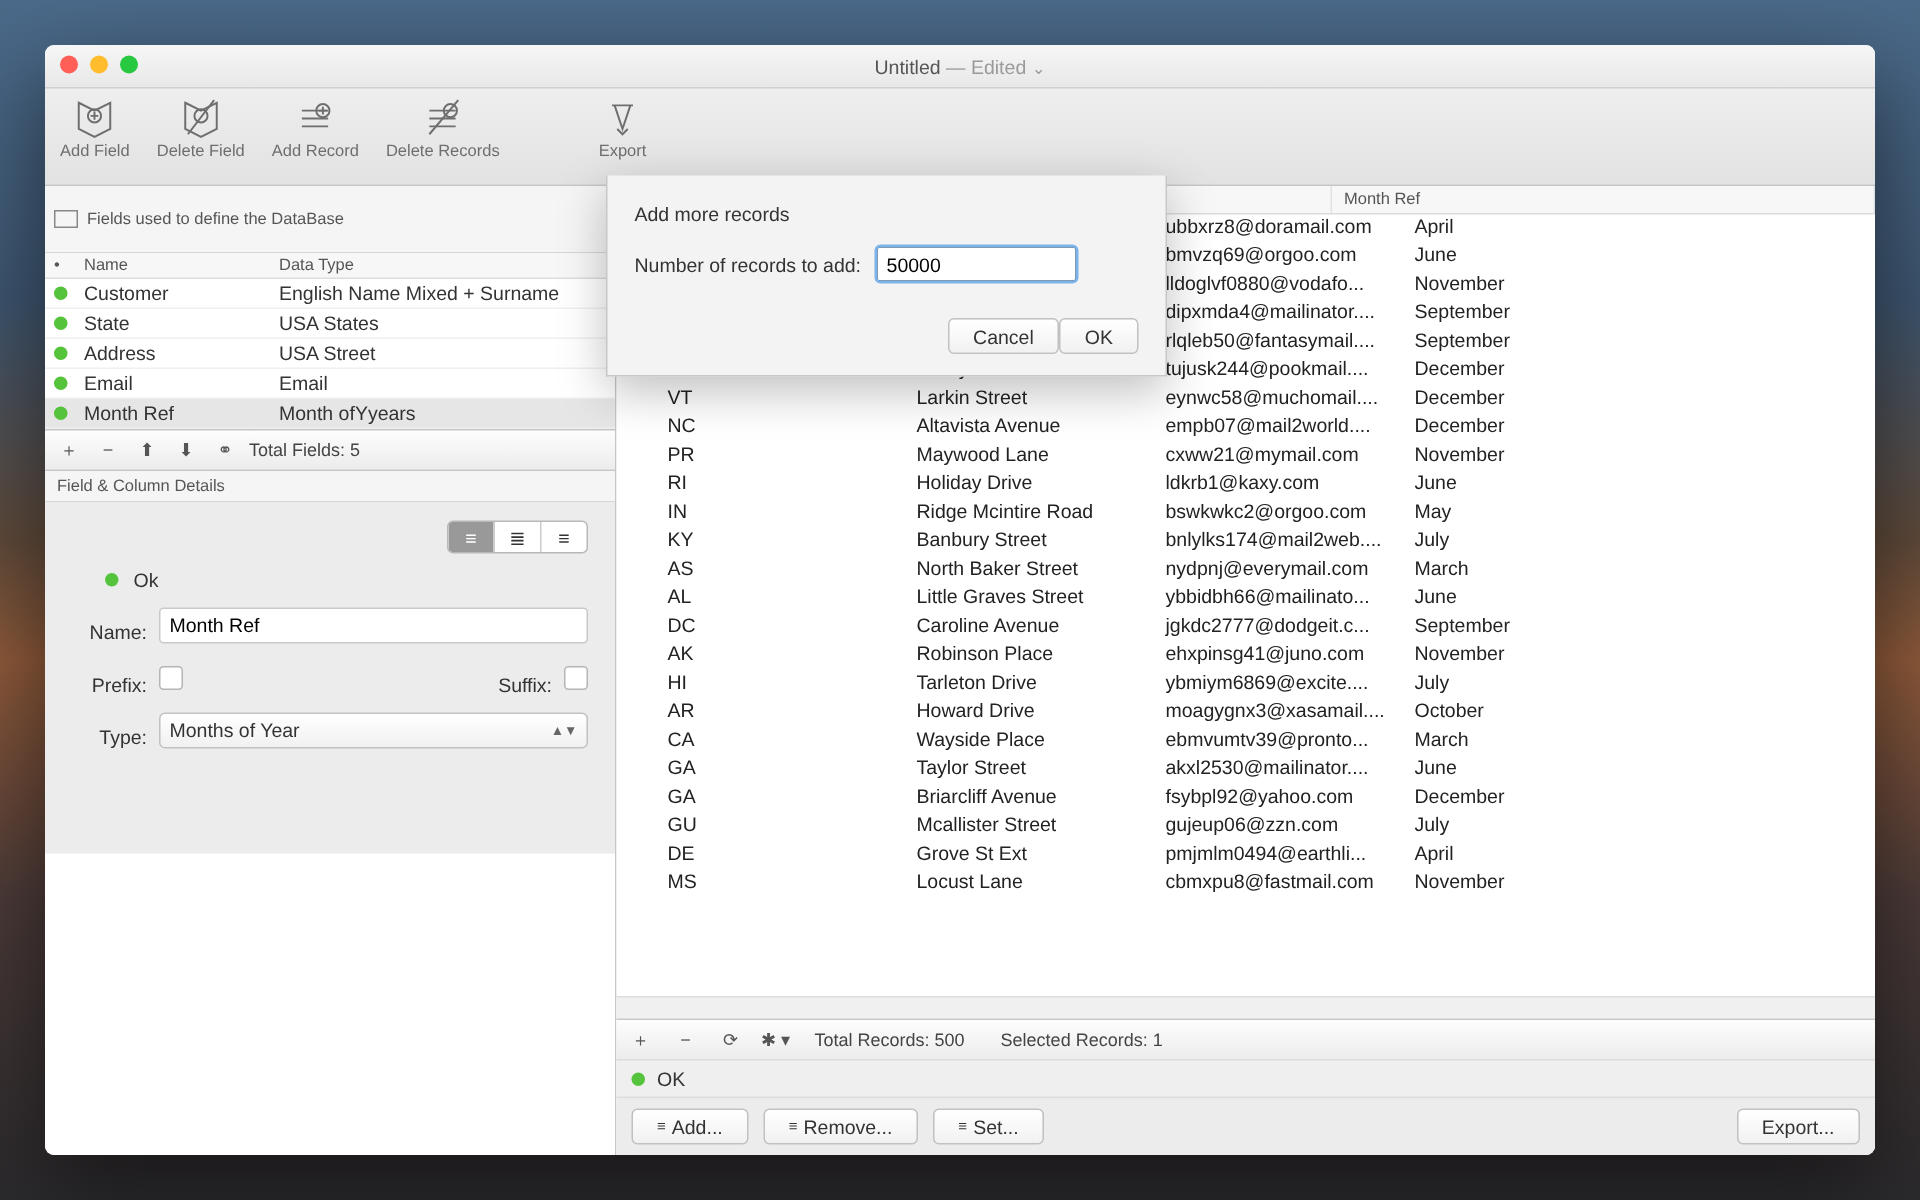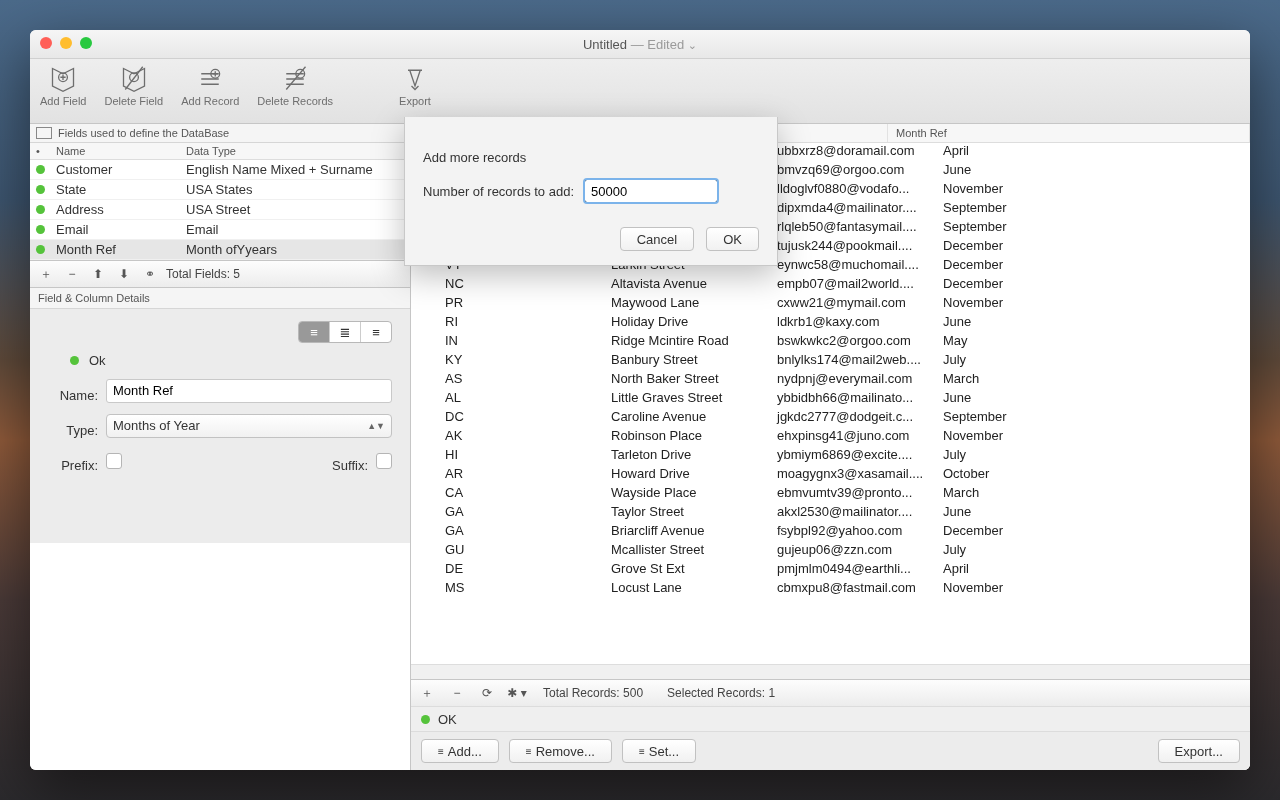--- a/index.html
+++ b/index.html
@@ -19,21 +19,21 @@
   .tl.grn{background:#28c940;}
   .title{margin:0 auto;font-size:13px;color:#555;}
   .title .edited{color:#9a9a9a;}
   .title .chev{color:#9a9a9a;font-size:11px;}
   .toolbar{height:58px;display:flex;align-items:flex-start;padding:6px 10px 0 10px;gap:18px;background:linear-gradient(#eeeeee,#e2e2e2);border-bottom:1px solid #c6c6c6;}
   .tbtn{display:flex;flex-direction:column;align-items:center;gap:2px;color:#6e6e6e;font-size:11px;cursor:default;}
   .tbtn svg{width:28px;height:28px;stroke:#6e6e6e;fill:none;stroke-width:1.5;}
   .spacer{flex:0 0 30px;}
   .content{flex:1;display:flex;min-height:0;}
   .left{width:380px;display:flex;flex-direction:column;border-right:1px solid #c6c6c6;background:#fff;}
-  .panel-header{background:#f5f5f5;border-bottom:1px solid #d6d6d6;padding:3px 6px;font-size:11px;color:#555;display:flex;align-items:center;gap:6px;}
+  .panel-header{background:#f5f5f5;border-bottom:1px solid #d6d6d6;padding:16px 6px;font-size:11px;color:#555;display:flex;align-items:center;gap:6px;}
   .panel-header .hicon{width:14px;height:10px;border:1px solid #888;display:inline-block;}
   .ftbl{flex:0 0 auto;background:#fff;}
   .fhdr,.frow{display:flex;padding:2px 6px;align-items:center;}
   .fhdr{background:#f7f7f7;border-bottom:1px solid #ddd;font-size:11px;color:#555;}
   .fcol-b{width:20px;}
   .fcol-n{width:130px;}
   .fcol-d{flex:1;}
   .dot{width:9px;height:9px;border-radius:50%;background:#55c33b;display:inline-block;}
   .frow{border-bottom:1px solid #f0f0f0;font-size:13px;}
   .frow.sel{background:#e6e6e6;}
@@ -59,24 +59,24 @@
   .grid{flex:1;overflow:auto;}
   .grow{display:flex;font-size:13px;color:#222;height:19px;}
   .grow>div{padding:0 8px;overflow:hidden;white-space:nowrap;text-overflow:ellipsis;}
   .scrollpad{height:14px;background:#f0f0f0;border-top:1px solid #ddd;}
   .rfoot1{height:26px;border-top:1px solid #c6c6c6;background:linear-gradient(#fdfdfd,#ececec);display:flex;align-items:center;padding:0 6px;gap:10px;font-size:12px;color:#444;}
   .rfoot2{height:24px;border-top:1px solid #dcdcdc;background:#efefef;display:flex;align-items:center;padding:0 10px;gap:8px;font-size:13px;}
   .rfoot3{height:38px;border-top:1px solid #dcdcdc;background:#ececec;display:flex;align-items:center;padding:0 10px;gap:10px;}
   .macbtn{height:22px;padding:0 16px;border:1px solid #c1c1c1;border-radius:4px;background:linear-gradient(#ffffff,#f1f1f1);font-size:13px;display:inline-flex;align-items:center;gap:6px;}
   .macbtn .lines{font-size:10px;letter-spacing:-2px;}
   .modal{position:absolute;top:87px;left:374px;width:336px;background:#f3f3f3;border:1px solid #c8c8c8;border-top:none;box-shadow:0 10px 30px rgba(0,0,0,.25);padding:18px 18px 14px;z-index:10;}
-  .modal h4{margin:15px 0 14px 0;font-weight:400;font-size:13px;color:#333;}
+  .modal h4{margin:0 0 14px 0;font-weight:400;font-size:13px;color:#333;}
   .modal .row{display:flex;align-items:center;gap:10px;}
   .modal input{width:120px;height:22px;border:1px solid #000000;border-radius:3px;padding:0 6px;font-size:13px;outline:2px solid #7bb3ea;outline-offset:-1px;}
-  .modal .btns{display:flex;justify-content:flex-end;gap:12px;margin-top:24px;}
+  .modal .btns{display:flex;justify-content:flex-end;margin-top:24px;}
 </style>
 </head>
 <body>
 
 <div class="window">
 
   <div class="titlebar">
     <div class="traffic">
       <div class="tl red"></div>
       <div class="tl yel"></div>
@@ -189,32 +189,32 @@
         </div>
         <div class="okrow">
           <span class="dot"></span>
           <span>Ok</span>
         </div>
         <div class="formrow">
           <label>Name:</label>
           <input class="txt" value="Month Ref" style="">
         </div>
         <div class="formrow">
-          <label>Type:</label>
-          <div class="select">
-            <span>Months of Year</span>
-            <span style="font-size:9px;color:#666;">▲▼</span>
-          </div>
-        </div>
-        <div class="formrow">
           <label>Prefix:</label>
           <span class="chk"></span>
           <div style="flex:1"></div>
           <label style="width:auto">Suffix:</label>
           <span class="chk"></span>
+        </div>
+        <div class="formrow">
+          <label>Type:</label>
+          <div class="select">
+            <span>Months of Year</span>
+            <span style="font-size:9px;color:#666;">▲▼</span>
+          </div>
         </div>
       </div>
     </div>
 
     <div class="right">
       <div class="grid-hdr">
 
         <div style="flex:0 0 310px"></div>
         <div class="gc c-em">Email</div>
         <div class="gc c-mo">Month Ref</div>

